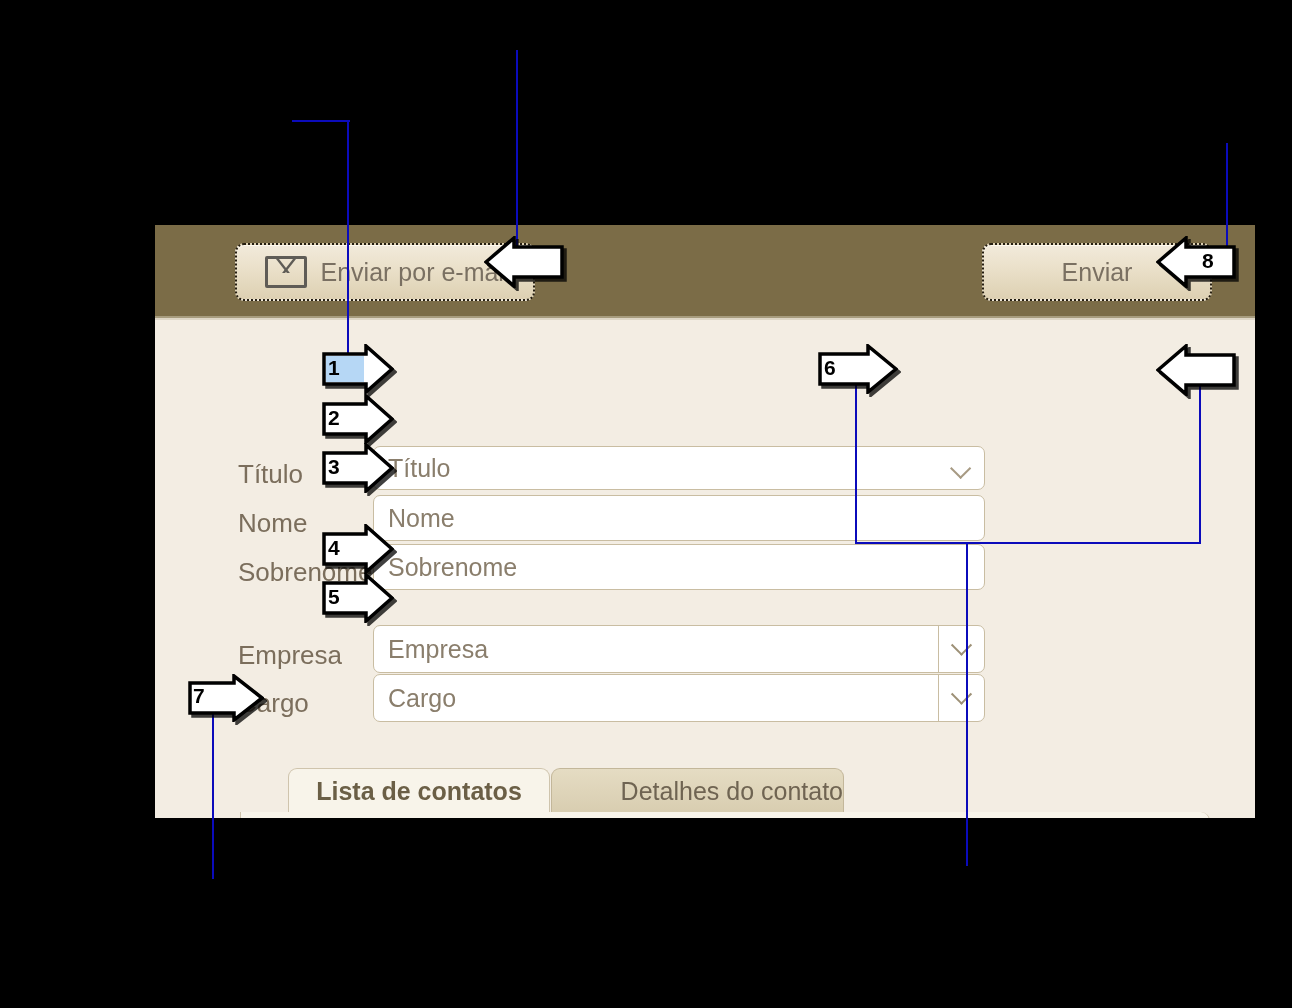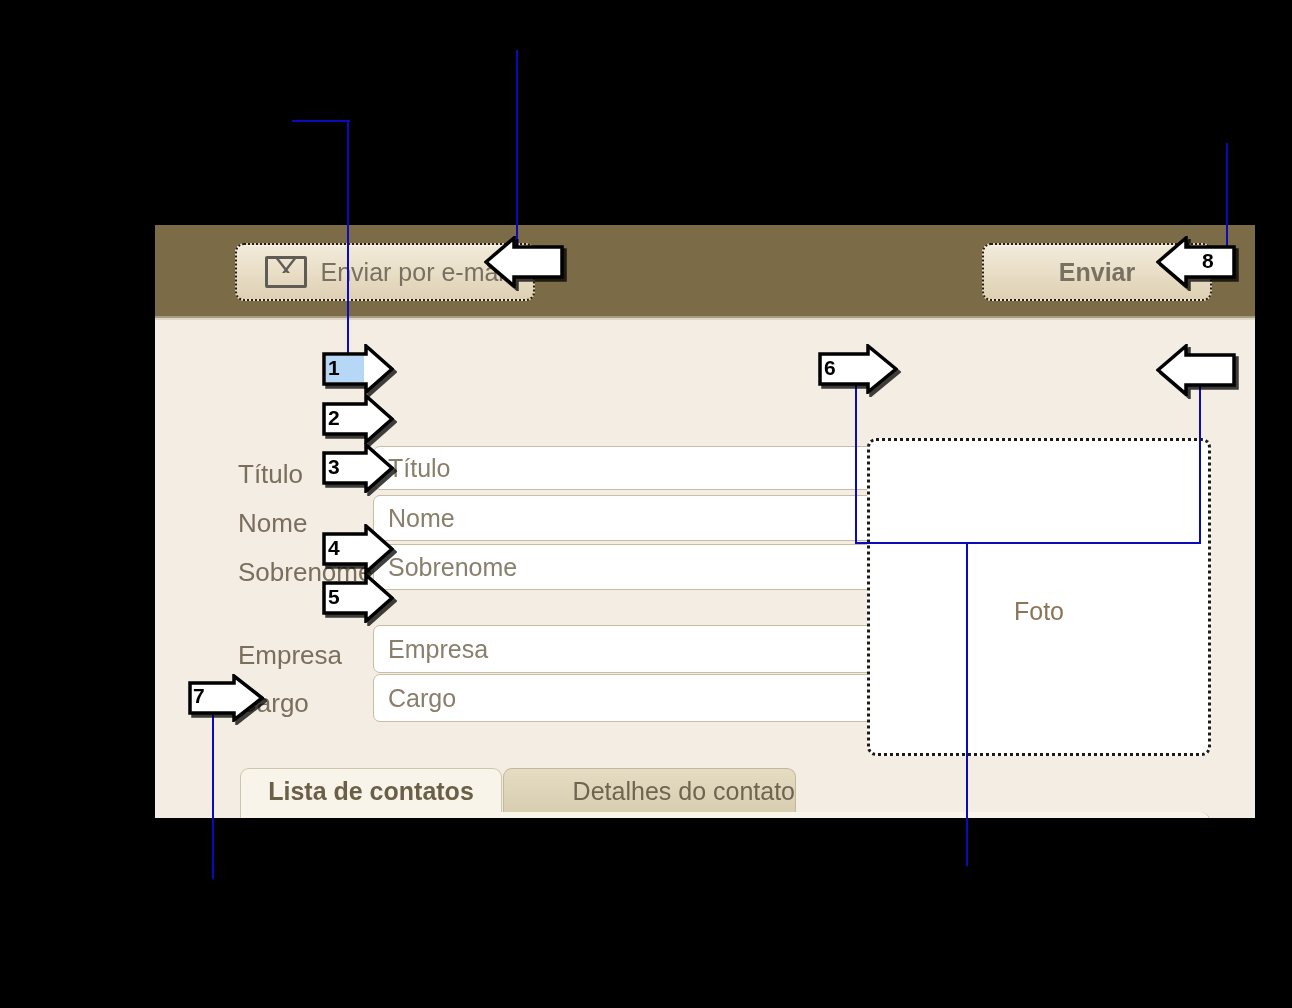--- a/index.html
+++ b/index.html
@@ -16,21 +16,21 @@
            box-sizing:border-box;}
   #toolbar:after{content:"";position:absolute;left:0;bottom:-4px;width:100%;height:2px;
                  background:#ded6c6;}
 
   .tbtn{position:absolute;top:18px;height:58px;border:2px dotted #241d10;
         border-radius:9px;background:linear-gradient(180deg,#f2eadb 0%,#eae0c9 45%,#ddd0b2 100%);
         box-shadow:inset 0 1px 0 #fffaf0;
         display:flex;align-items:center;justify-content:center;
         color:#7a7062;font-size:25px;box-sizing:border-box;cursor:pointer;}
   #btn-email{left:80px;width:300px;padding-left:4px;}
-  #btn-enviar{left:827px;width:230px;font-weight:bold;}
+  #btn-enviar{left:827px;width:230px;}
   .env-icon{width:36px;height:26px;border:3px solid #5f5c56;border-radius:2px;
             margin-right:14px;position:relative;flex:none;}
   .env-icon:before{content:"";position:absolute;left:1px;top:0px;width:24px;height:14px;
         border-right:3px solid #5f5c56;transform:skewX(-38deg);transform-origin:top left;}
   .env-icon:after{content:"";position:absolute;right:1px;top:0px;width:24px;height:14px;
         border-left:3px solid #5f5c56;transform:skewX(38deg);transform-origin:top right;}
 
   
   #form-area{position:absolute;left:0;top:95px;width:1100px;height:498px;}
 
@@ -66,21 +66,21 @@
   #photo-box{position:absolute;left:712px;top:118px;width:344px;height:318px;
         background:#ffffff;border:3px dotted #1d1a12;border-radius:9px;
         box-sizing:border-box;}
   #photo-label{position:absolute;left:0;right:0;top:156px;text-align:center;
         color:#8a7558;font-size:25px;}
 
   
   #tabstrip{position:absolute;left:85px;top:448px;width:970px;height:45px;}
   .tab{position:absolute;top:0;height:45px;border-radius:9px 9px 0 0;
        display:flex;align-items:center;justify-content:center;box-sizing:border-box;
-       font-size:25px;cursor:pointer;}
+       font-size:25px;cursor:pointer;margin-left:48px;}
   #tab-lista{left:0;width:262px;background:#f8f4ea;color:#6b5f46;font-weight:bold;
        border:1px solid #cfc4ad;border-bottom:none;}
   #tab-detalhes{left:263px;width:293px;
        background:linear-gradient(180deg,#e5dcc3 0%,#d8cdb0 100%);
        color:#6f6452;border:1px solid #c3b79a;border-bottom:none;justify-content:flex-end;}
   #tabpanel{position:absolute;left:85px;top:492px;width:970px;height:120px;
        background:#f8f4ea;border:1px solid #cfc4ad;border-top:none;
        border-radius:0 9px 9px 9px;box-sizing:border-box;}
 
   
@@ -138,23 +138,20 @@
       </span>
     </div>
 
     <div class="field" id="f-cargo">
       <span class="ph">Cargo</span>
       <span class="dropbtn">
         <i></i>
       </span>
     </div>
 
-    <div id="photo-box">
-      <div id="photo-label">Foto</div>
-    </div>
 
     <div id="tabstrip">
       <div class="tab" id="tab-lista">
         <span>Lista de contatos</span>
       </div>
       <div class="tab" id="tab-detalhes">
         <span>Detalhes do contato</span>
       </div>
     </div>
     <div id="tabpanel"></div>

